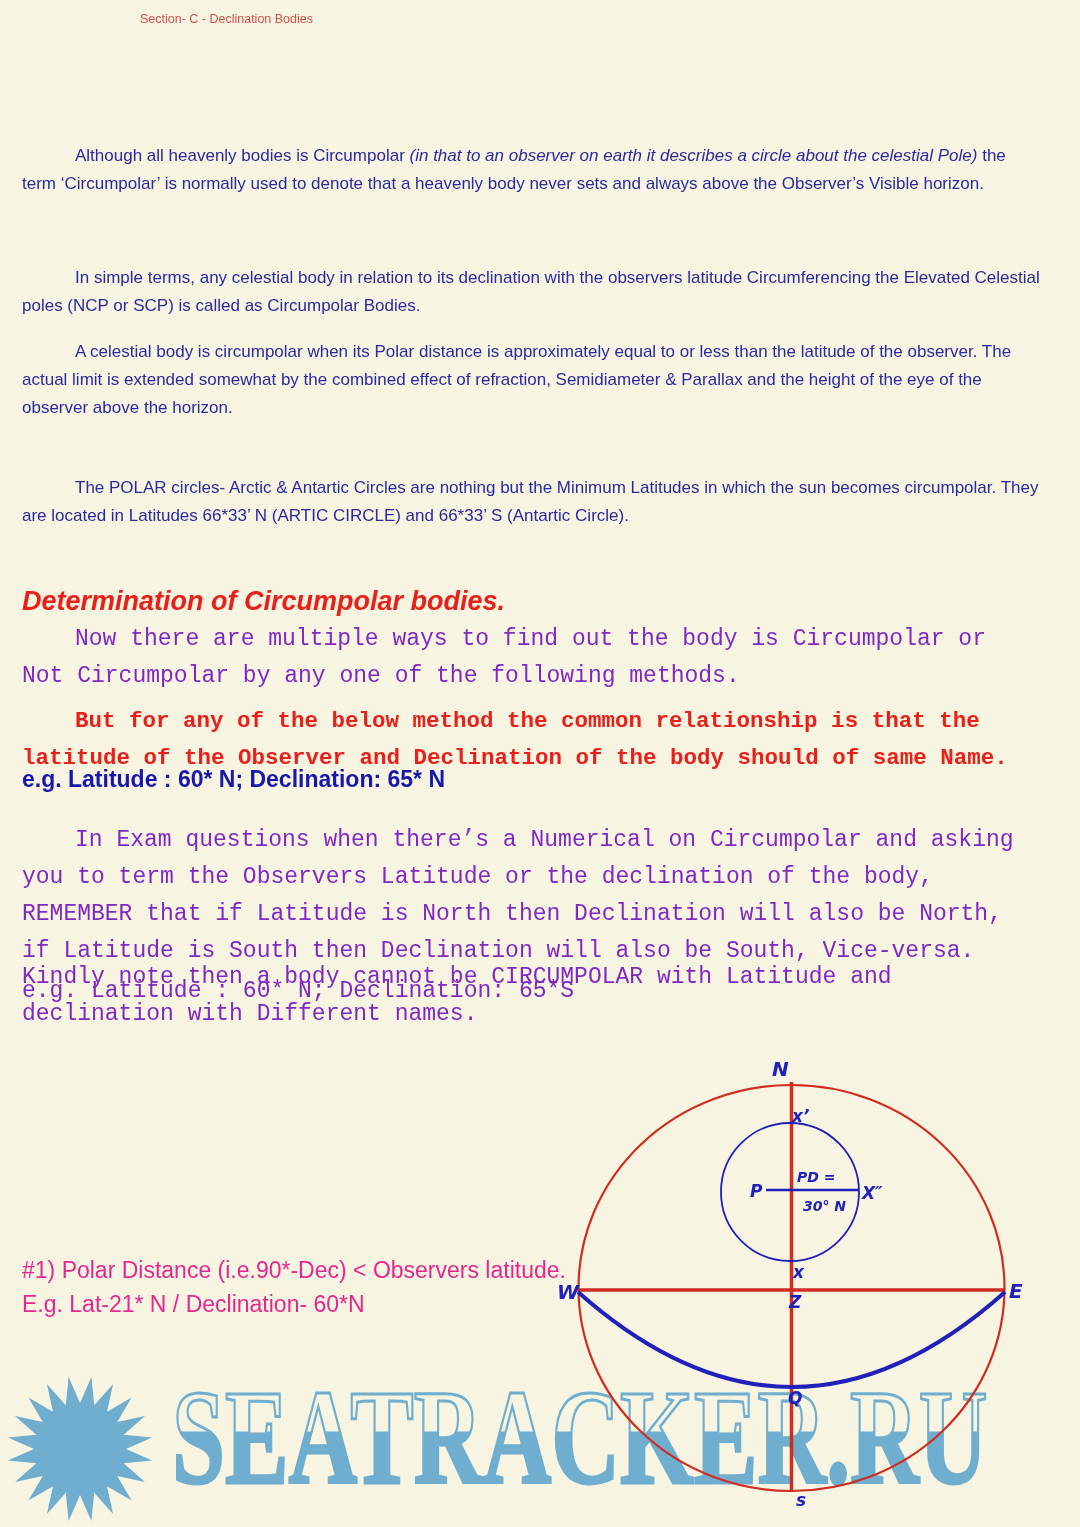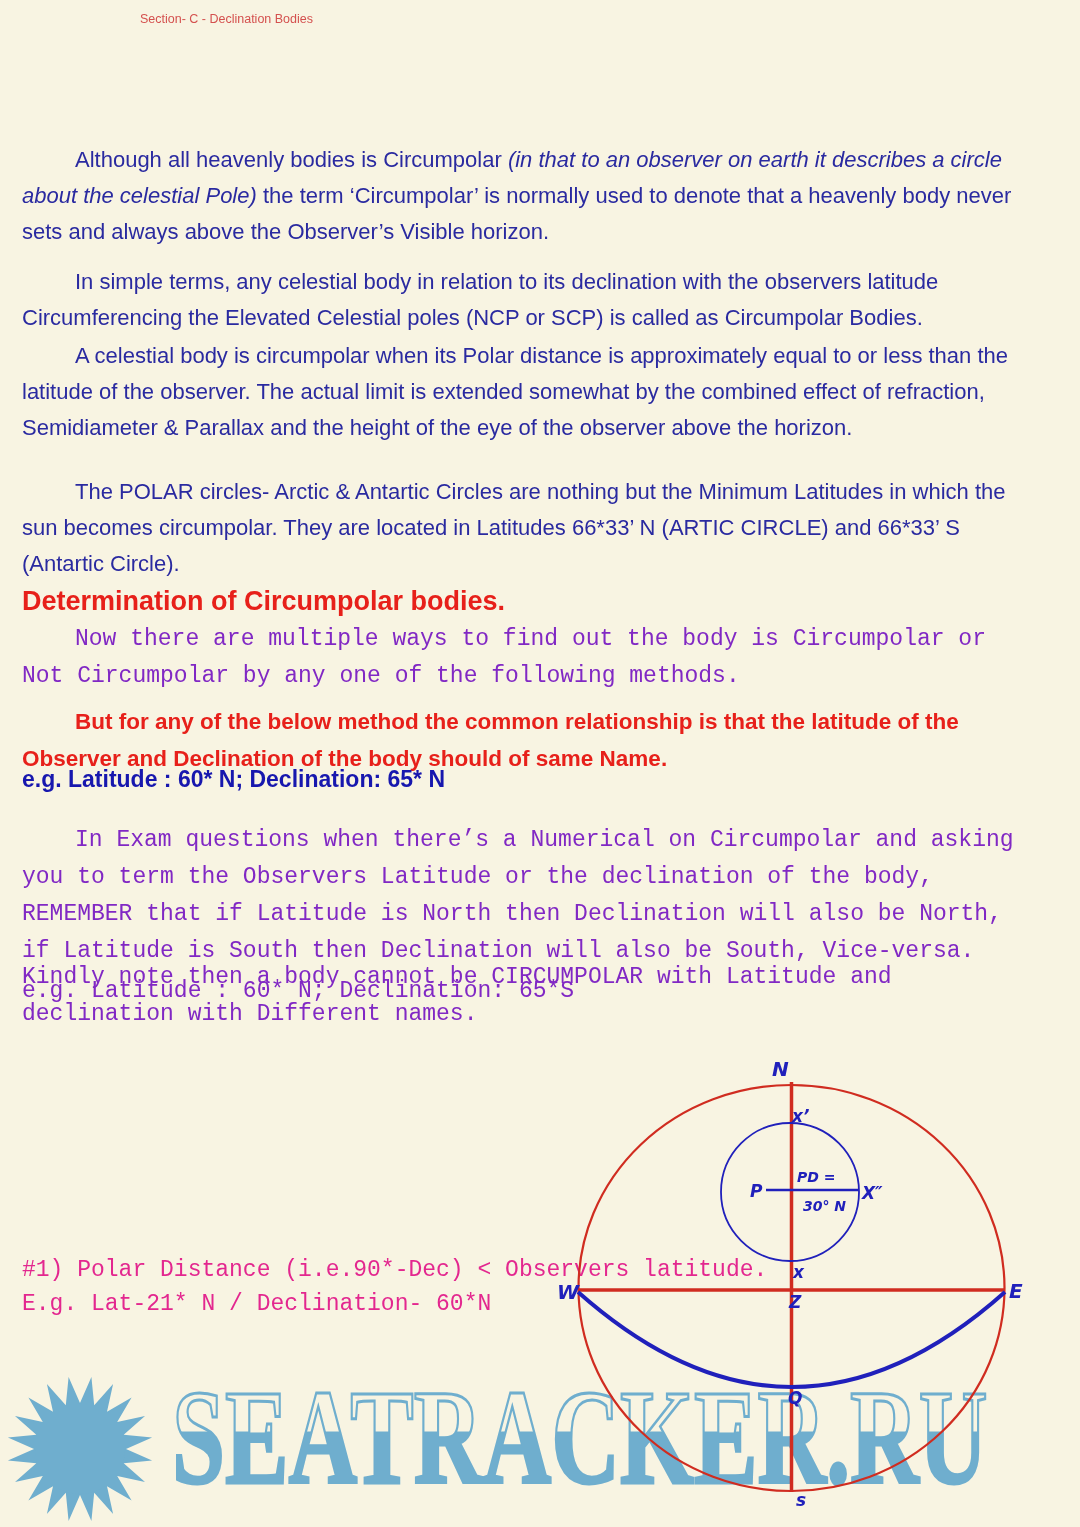--- a/index.html
+++ b/index.html
@@ -3,27 +3,27 @@
 <meta charset="utf-8">
 <style>
   html,body { margin:0; padding:0; }
   body {
     width:1080px; height:1527px; position:relative; overflow:hidden;
     background:var(--bg,#f8f4e2);
     font-family:"Liberation Sans", sans-serif;
   }
   .block { position:absolute; left:22px; width:1018px; margin:0; }
   .indent { text-indent:53px; }
-  .navy   { color:var(--navy,#2a2aa0); font-size:22px; line-height:36px; }
+  .navy   { color:var(--navy,#2a2aa0); font-size:17px; line-height:28px; }
   .italic { font-style:italic; }
-  .heading{ color:var(--red,#e7201a); font-size:27px; font-weight:bold; }
+  .heading{ color:var(--red,#e7201a); font-size:27px; font-weight:bold;font-style:italic; }
   .purple { color:var(--purple,#8128c4); font-family:Liberation Mono, monospace; font-size:23px; line-height:37px; }
-  .redbold{ color:var(--red,#e7201a); font-weight:bold; font-size:22.5px; line-height:37px; }
+  .redbold{ color:var(--red,#e7201a); font-weight:bold; font-size:22.5px; line-height:37px;font-family:Liberation Mono, monospace; }
   .bluebold{ color:var(--blue,#1717ae); font-weight:bold; font-size:23px; }
-  .magenta{ color:var(--magenta,#e3278f); font-family:Liberation Mono, monospace; font-size:23px; line-height:34px; }
+  .magenta{ color:var(--magenta,#e3278f); font-family:Liberation Sans, sans-serif; font-size:23px; line-height:34px; }
   .hdr { position:absolute; left:140px; top:12px; font-size:12.5px; color:var(--hdr,#d4504e); }
 
   #diagram { position:absolute; left:0; top:0; z-index:3; pointer-events:none; }
   .dred  { stroke:var(--dred,#d02c20); fill:none; }
   .dblue { stroke:var(--dblue,#2020bb); fill:none; }
   .dlabel{ fill:var(--dblue,#2020bb); font-family:"DejaVu Sans", sans-serif; font-style:italic; font-weight:bold; font-size:17px; stroke:none; }
   .dlabel.big { font-size:20px; }
   .dlabel.small { font-size:14px; }
 
   .watermark { position:absolute; left:0; top:0; z-index:2; }

